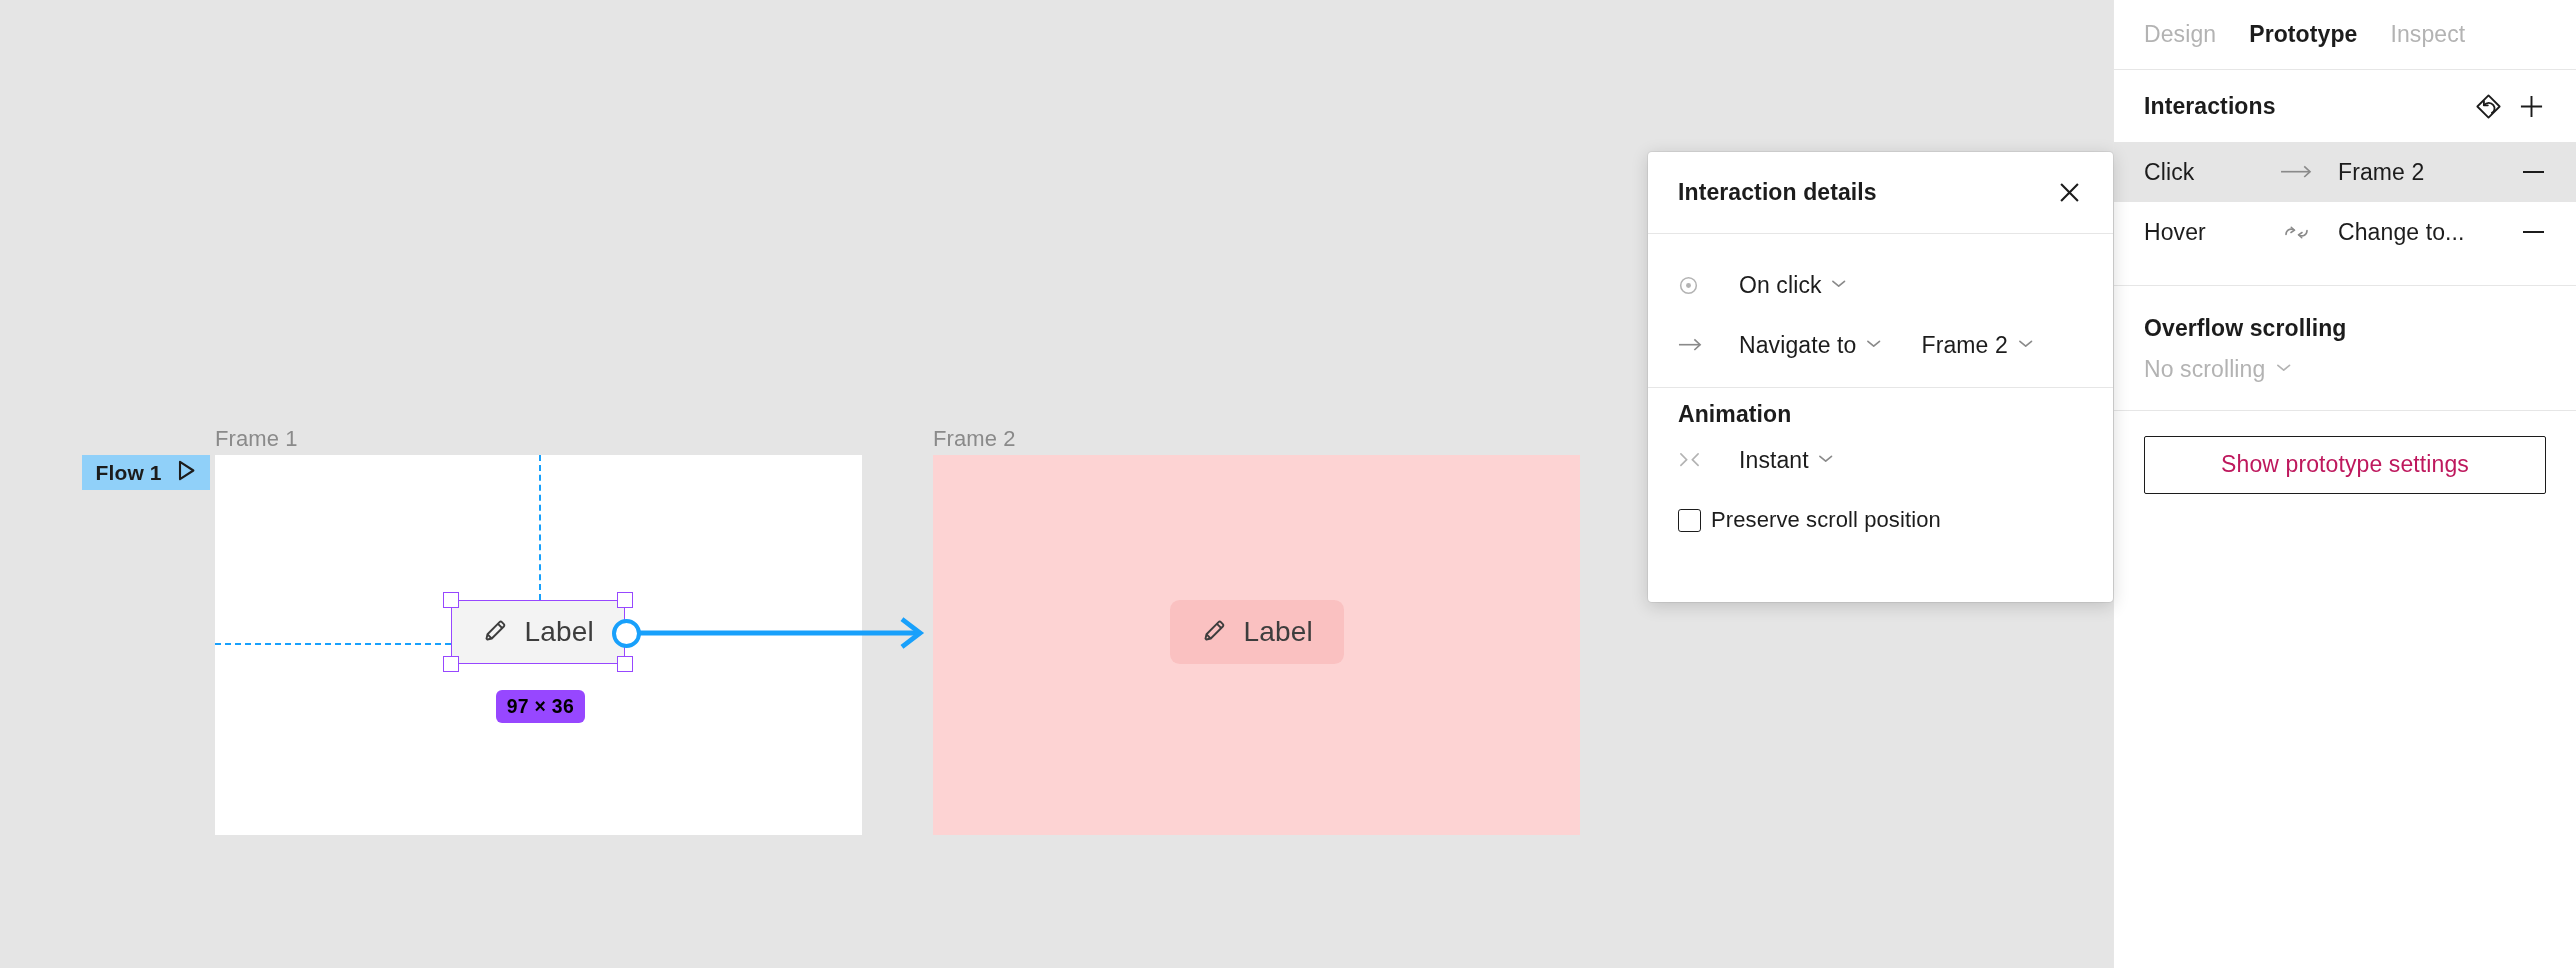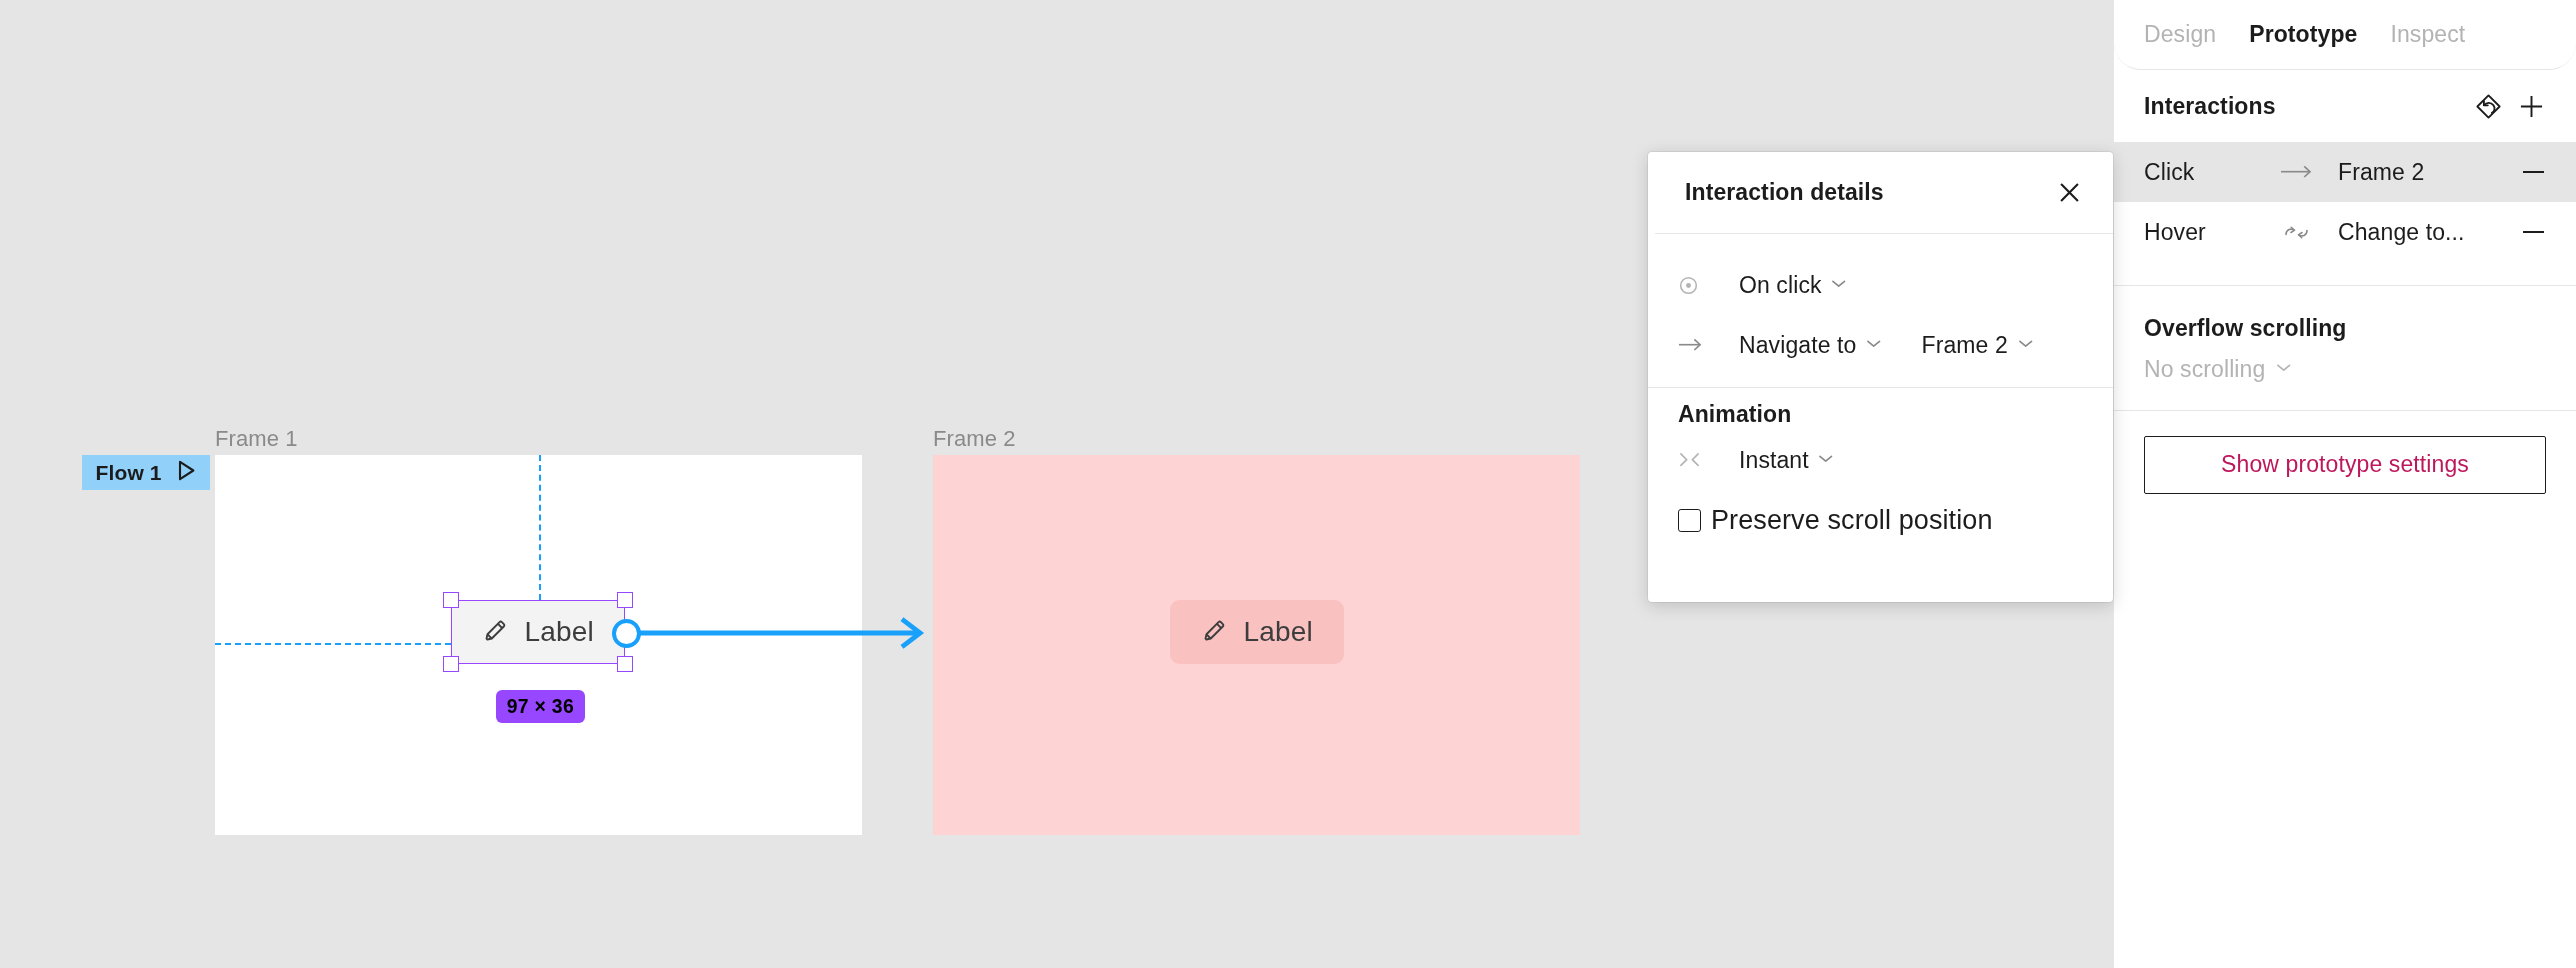--- a/index.html
+++ b/index.html
@@ -199,21 +199,20 @@
     box-sizing: border-box;
     z-index: 40;
   }
   #popup-header {
     height: 82px;
     border-bottom: 1px solid #e6e6e6;
     display: flex;
     align-items: center;
     padding: 0 25px 0 30px;
     box-sizing: border-box;
-    margin-left: 7px;
   }
   #popup-title {
     font-size: 23px;
     font-weight: bold;
     color: #1c1c1c;
     flex: 1;
     letter-spacing: 0.1px;
   }
   #popup-close {
     width: 37px; height: 37px;
@@ -263,21 +262,21 @@
     margin: 11.6px 0 0 0;
   }
   .checkbox-box {
     width: 23px; height: 23px;
     border: 1.9px solid #1c1c1c;
     border-radius: 2.9px;
     box-sizing: border-box;
     cursor: pointer;
   }
   .cb-label {
-    font-size: 27px;
+    font-size: 22px;
     color: #1c1c1c;
     letter-spacing: 0.1px;
   }
 
   
   #right-panel {
     position: absolute;
     left: 2113px;
     top: 0;
     width: 463px;
@@ -288,21 +287,20 @@
     z-index: 10;
   }
   #tabs-bar {
     height: 70px;
     border-bottom: 1px solid #e6e6e6;
     display: flex;
     align-items: center;
     padding-left: 30px;
     gap: 33px;
     box-sizing: border-box;
-    border-radius: 27px;
   }
   .tab {
     font-size: 23px;
     color: #b3b3b3;
     cursor: pointer;
     letter-spacing: 0.1px;
   }
   .tab.active {
     color: #1c1c1c;
     font-weight: bold;

